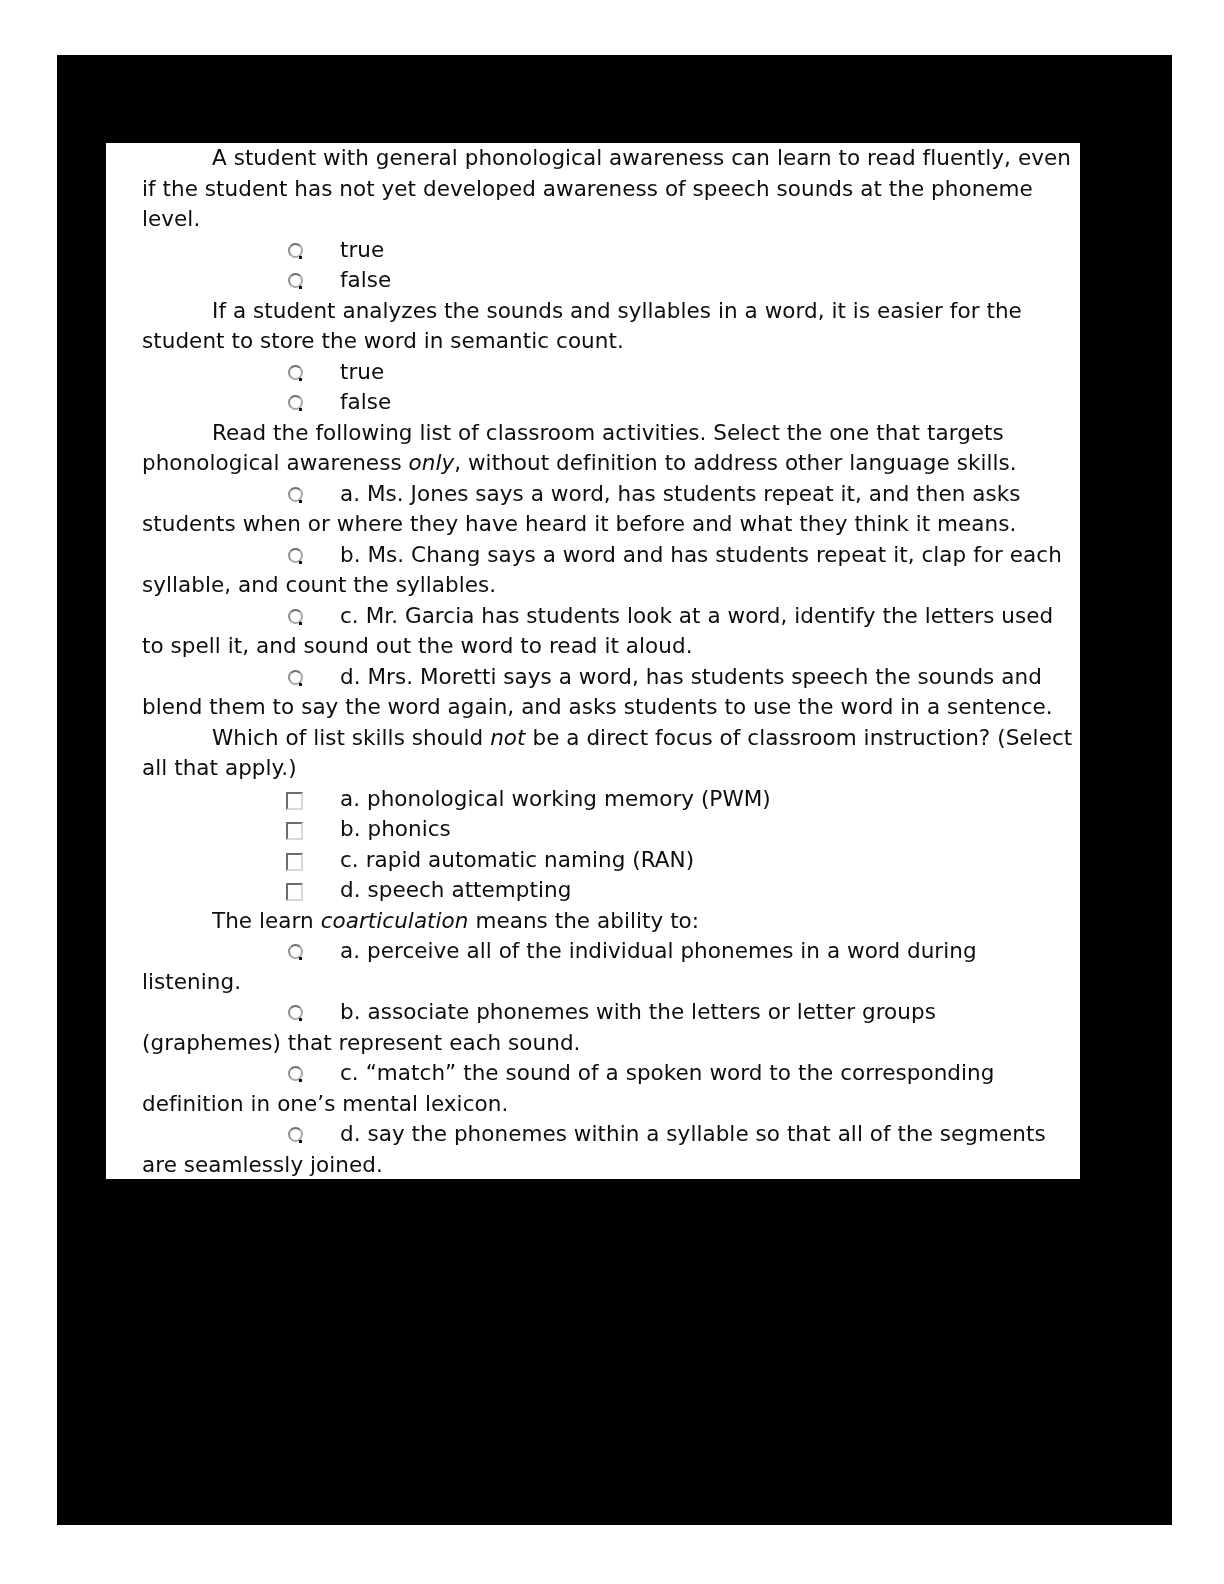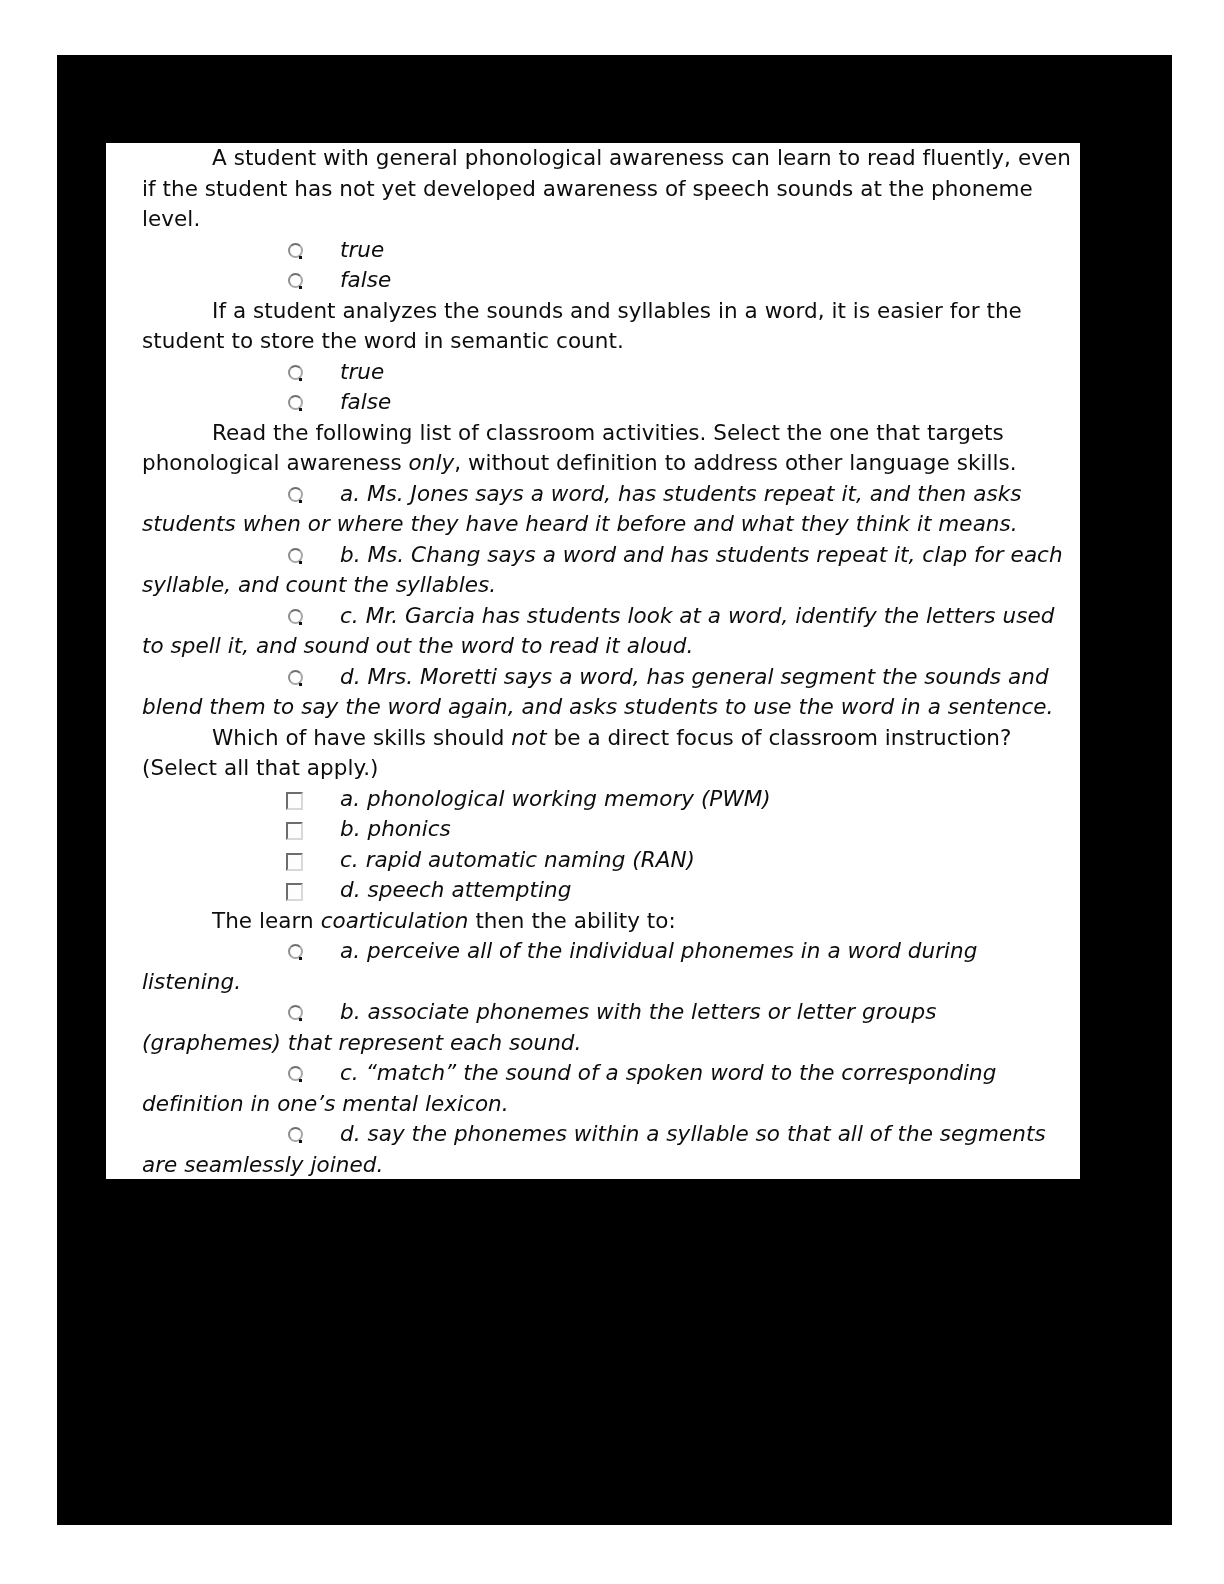--- a/index.html
+++ b/index.html
@@ -83,21 +83,20 @@
     white-space: pre;
   }
   .opt-lead {
     display: inline-block;
     width: 234px;
     white-space: pre;
     position: relative;
   }
   .opt-text {
     display: inline;
-    font-style: italic;
   }
 
   
   .radio-glyph {
     position: absolute;
     width: 15px;
     height: 15px;
     border-radius: 50%;
     border: 2px solid #a8a8a8;
     border-top-color: #6f6f6f;
@@ -138,26 +137,26 @@
         <div class="question hang"><span class="qnum">1.</span><span class="qbody">A student with general phonological awareness can learn to read fluently, even if the student has not yet developed awareness of speech sounds at the phoneme level.</span></div>
         <div class="option"><span class="bullet">o</span><span class="opt-lead"><span class="radio-glyph" style="left: 182px; top: -14px;"></span></span><span class="opt-text">true</span></div>
         <div class="option"><span class="bullet">o</span><span class="opt-lead"><span class="radio-glyph" style="left: 182px; top: -14px;"></span></span><span class="opt-text">false</span></div>
         <div class="question hang"><span class="qnum">2.</span><span class="qbody">If a student analyzes the sounds and syllables in a word, it is easier for the student to store the word in semantic count.</span></div>
         <div class="option"><span class="bullet">o</span><span class="opt-lead"><span class="radio-glyph" style="left: 182px; top: -14px;"></span></span><span class="opt-text">true</span></div>
         <div class="option"><span class="bullet">o</span><span class="opt-lead"><span class="radio-glyph" style="left: 182px; top: -14px;"></span></span><span class="opt-text">false</span></div>
         <div class="question hang"><span class="qnum">3.</span><span class="qbody"><span>Read the following list of classroom activities. Select the one that targets phonological awareness </span><em>only</em><span>, without definition to address other language skills.</span></span></div>
         <div class="option"><span class="bullet">o</span><span class="opt-lead"><span class="radio-glyph" style="left: 182px; top: -14px;"></span></span><span class="opt-text">a. Ms. Jones says a word, has students repeat it, and then asks students when or where they have heard it before and what they think it means.</span></div>
         <div class="option"><span class="bullet">o</span><span class="opt-lead"><span class="radio-glyph" style="left: 182px; top: -14px;"></span></span><span class="opt-text">b. Ms. Chang says a word and has students repeat it, clap for each syllable, and count the syllables.</span></div>
         <div class="option"><span class="bullet">o</span><span class="opt-lead"><span class="radio-glyph" style="left: 182px; top: -14px;"></span></span><span class="opt-text">c. Mr. Garcia has students look at a word, identify the letters used to spell it, and sound out the word to read it aloud.</span></div>
-        <div class="option"><span class="bullet">o</span><span class="opt-lead"><span class="radio-glyph" style="left: 182px; top: -14px;"></span></span><span class="opt-text">d. Mrs. Moretti says a word, has general segment the sounds and blend them to say the word again, and asks students to use the word in a sentence.</span></div>
-        <div class="question hang"><span class="qnum">4.</span><span class="qbody"><span>Which of have skills should </span><em>not</em><span> be a direct focus of classroom instruction? (Select all that apply.)</span></span></div>
+        <div class="option"><span class="bullet">o</span><span class="opt-lead"><span class="radio-glyph" style="left: 182px; top: -14px;"></span></span><span class="opt-text">d. Mrs. Moretti says a word, has students speech the sounds and blend them to say the word again, and asks students to use the word in a sentence.</span></div>
+        <div class="question hang"><span class="qnum">4.</span><span class="qbody"><span>Which of list skills should </span><em>not</em><span> be a direct focus of classroom instruction? (Select all that apply.)</span></span></div>
         <div class="option"><span class="bullet">o</span><span class="opt-lead"><span class="check-glyph" style="left: 180px; top: -14px;"></span></span><span class="opt-text">a. phonological working memory (PWM)</span></div>
         <div class="option"><span class="bullet">o</span><span class="opt-lead"><span class="check-glyph" style="left: 180px; top: -14px;"></span></span><span class="opt-text">b. phonics</span></div>
         <div class="option"><span class="bullet">o</span><span class="opt-lead"><span class="check-glyph" style="left: 180px; top: -14px;"></span></span><span class="opt-text">c. rapid automatic naming (RAN)</span></div>
         <div class="option"><span class="bullet">o</span><span class="opt-lead"><span class="check-glyph" style="left: 180px; top: -14px;"></span></span><span class="opt-text">d. speech attempting</span></div>
-        <div class="question hang"><span class="qnum">5.</span><span class="qbody"><span>The learn </span><em>coarticulation</em><span> then the ability to:</span></span></div>
+        <div class="question hang"><span class="qnum">5.</span><span class="qbody"><span>The learn </span><em>coarticulation</em><span> means the ability to:</span></span></div>
         <div class="option"><span class="bullet">o</span><span class="opt-lead"><span class="radio-glyph" style="left: 182px; top: -14px;"></span></span><span class="opt-text">a. perceive all of the individual phonemes in a word during listening.</span></div>
         <div class="option"><span class="bullet">o</span><span class="opt-lead"><span class="radio-glyph" style="left: 182px; top: -14px;"></span></span><span class="opt-text">b. associate phonemes with the letters or letter groups (graphemes) that represent each sound.</span></div>
         <div class="option"><span class="bullet">o</span><span class="opt-lead"><span class="radio-glyph" style="left: 182px; top: -14px;"></span></span><span class="opt-text">c. “match” the sound of a spoken word to the corresponding definition in one’s mental lexicon.</span></div>
         <div class="option"><span class="bullet">o</span><span class="opt-lead"><span class="radio-glyph" style="left: 182px; top: -14px;"></span></span><span class="opt-text">d. say the phonemes within a syllable so that all of the segments are seamlessly joined.</span></div>
       </div>
   </div>
 </div>
 
 </body></html>

